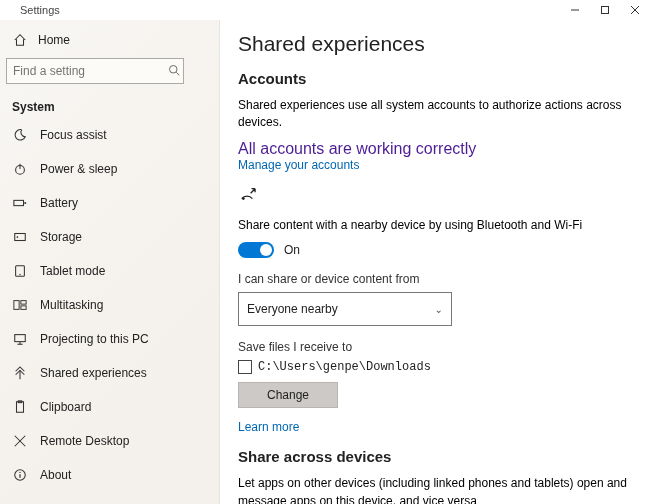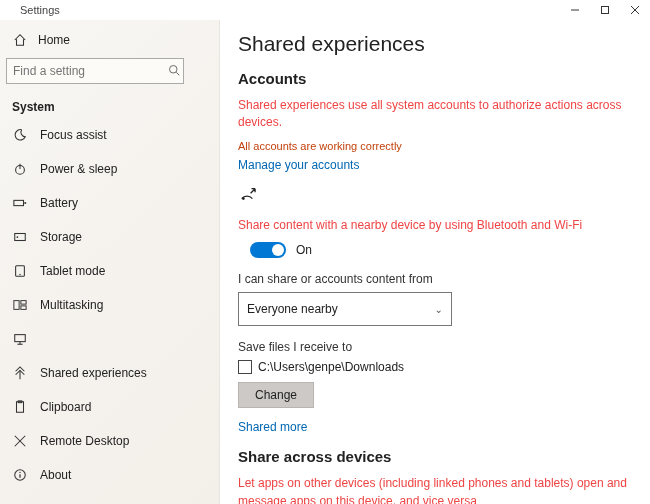--- a/index.html
+++ b/index.html
@@ -95,41 +95,41 @@
     color: #222;
   }
   .nav-icon { width: 16px; height: 16px; display:flex; align-items:center; justify-content:center; color:#333; }
   .main {
     flex: 1;
     padding: 12px 18px 10px 18px;
     overflow-y: auto;
   }
   h1.page-title { font-size: 21px; font-weight: 400; margin-bottom: 14px; }
   h2.sect-title { font-size: 15px; font-weight: 600; margin: 2px 0 10px; display:flex; align-items:center; gap:8px;}
-  .desc { font-size: 12px; color: #ef4444; line-height: 1.45; margin-bottom: 8px; max-width: 400px;}
-  .stat { font-size: 11px; color: #c2410c; margin-bottom: 6px; }
+  .desc { font-size: 12px; color: #000000; line-height: 1.45; margin-bottom: 8px; max-width: 400px;}
+  .stat { font-size: 16px; color: #4c1d95; margin-bottom: 0; }
   a.link { color: #0167b3; text-decoration: none; font-size: 12px; display:inline-block; }
-  .toggle-row { display: flex; align-items: center; gap: 10px; margin: 6px 12px 14px; }
+  .toggle-row { display: flex; align-items: center; gap: 10px; margin: 6px 0 14px; }
   .toggle {
     width: 36px; height: 16px; border-radius: 10px; background: #0078d4; position: relative;
   }
   .toggle::after {
     content:""; position:absolute; right:2px; top:2px; width:12px; height:12px; background:#fff; border-radius:50%;
   }
   .toggle-label { font-size: 12px; }
   .field-label { font-size: 12px; color:#333; margin: 6px 0; }
   .select {
     width: 214px; height: 28px; border:1px solid #777; display:flex; align-items:center; justify-content:space-between;
     padding: 16px 8px; font-size: 12px; background:#fff; margin-bottom: 14px;
   }
   .chev { font-size: 10px; color:#555; }
-  .path-row { display:flex; align-items:center; gap:6px; font-size:12px; margin:4px 0 8px;}
+  .path-row { display:flex; align-items:center; gap:6px; font-size:12px; margin:4px 0 8px;font-family:Liberation Mono, monospace;}
   .folder-ico { width:14px; height:14px; border:1px solid #444; display:inline-block;}
   .btn {
-    display:inline-block; padding: 5px 16px; background:#ccc9c6; border:1px solid #b9b5b0; font-size:12px;
+    display:inline-block; padding: 5px 28px; background:#ccc9c6; border:1px solid #b9b5b0; font-size:12px;
     margin-bottom: 12px;
   }
   .sect-icon svg { width:18px; height:18px; }
   .spacer { height: 12px; }
 </style>
 </head>
 <body>
 
 <div class="titlebar">
   <div class="titlebar-left">Settings</div>
@@ -231,20 +231,21 @@
     <span>Multitasking</span>
   </div>
   <div class="nav-item">
     <span class="nav-icon">
           <svg viewBox="0 0 16 16" width="14" height="14">
             <rect x="2" y="3" width="12" height="8" fill="none" stroke="#333" stroke-width="1.2"></rect>
             <path d="M5 14 h6" stroke="#333" stroke-width="1.2"></path>
             <path d="M8 11 v3" stroke="#333" stroke-width="1.2"></path>
           </svg>
         </span>
+    <span>Projecting to this PC</span>
   </div>
   <div class="nav-item">
     <span class="nav-icon">
           <svg viewBox="0 0 16 16" width="14" height="14">
             <path d="M3 10 L8 5 L13 10" fill="none" stroke="#333" stroke-width="1.2"></path>
             <path d="M3 6 L8 1 L13 6" fill="none" stroke="#333" stroke-width="1.2"></path>
             <line x1="8" y1="5" x2="8" y2="15" stroke="#333" stroke-width="1.2"></line>
           </svg>
         </span>
     <span>Shared experiences</span>
@@ -297,34 +298,34 @@
             <path d="M14 8 L19 3 M19 3 h-4 M19 3 v4" fill="none" stroke="#222" stroke-width="1.4"></path>
           </svg>
     </span>
   </h2>
   <p class="desc">Share content with a nearby device by using Bluetooth and Wi-Fi</p>
   <div class="toggle-row">
     <div class="toggle"></div>
     <span class="toggle-label">On</span>
   </div>
 
-  <p class="field-label">I can share or accounts content from</p>
+  <p class="field-label">I can share or device content from</p>
   <div class="select">
     <span>Everyone nearby</span>
     <span class="chev">⌄</span>
   </div>
 
   <p class="field-label">Save files I receive to</p>
   <div class="path-row">
     <span class="folder-ico"></span>
     <span>C:\Users\genpe\Downloads</span>
   </div>
   <div class="btn">Change</div>
   <br>
-  <a class="link" href="#">Shared more</a>
+  <a class="link" href="#">Learn more</a>
 
   <div class="spacer"></div>
 
   <h2 class="sect-title">Share across devices</h2>
   <p class="desc">Let apps on other devices (including linked phones and tablets) open and message apps on this device, and vice versa</p>
   
 </div>
 </div>
 
 </body></html>

